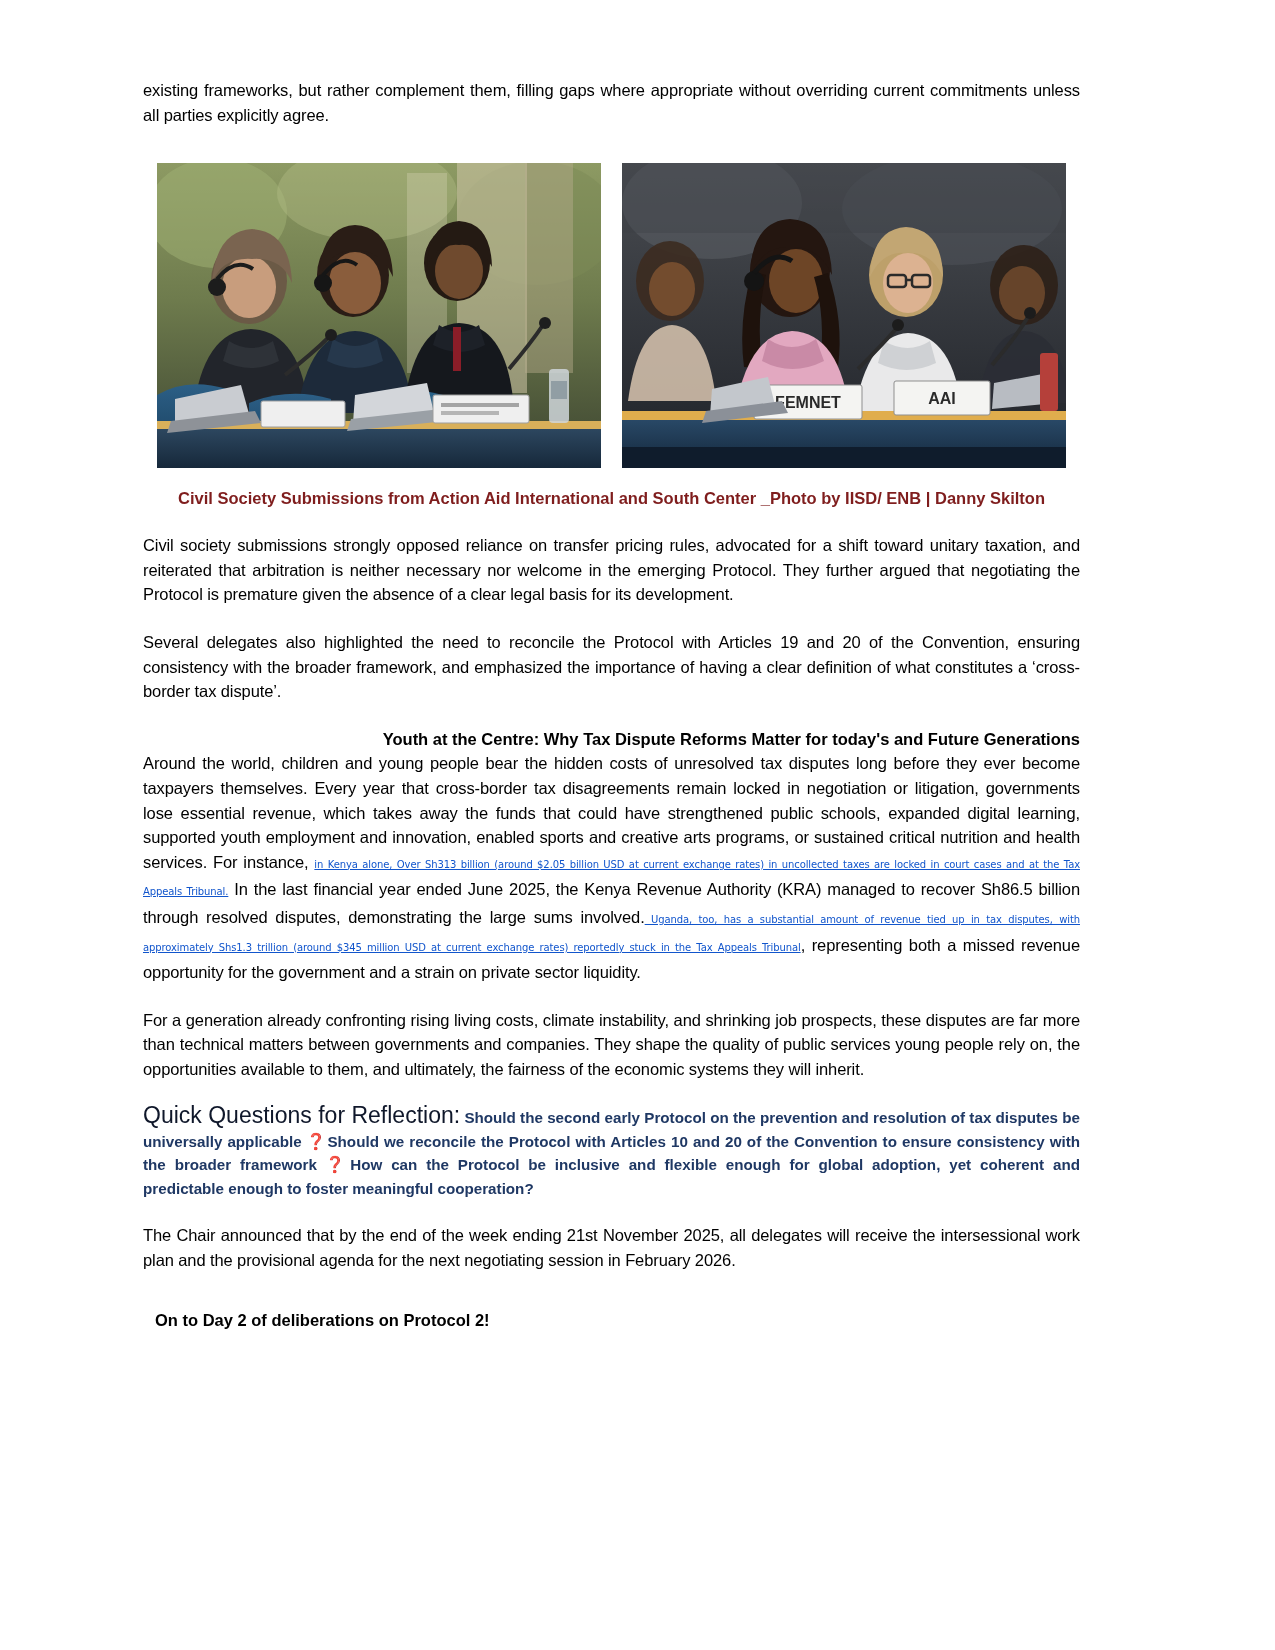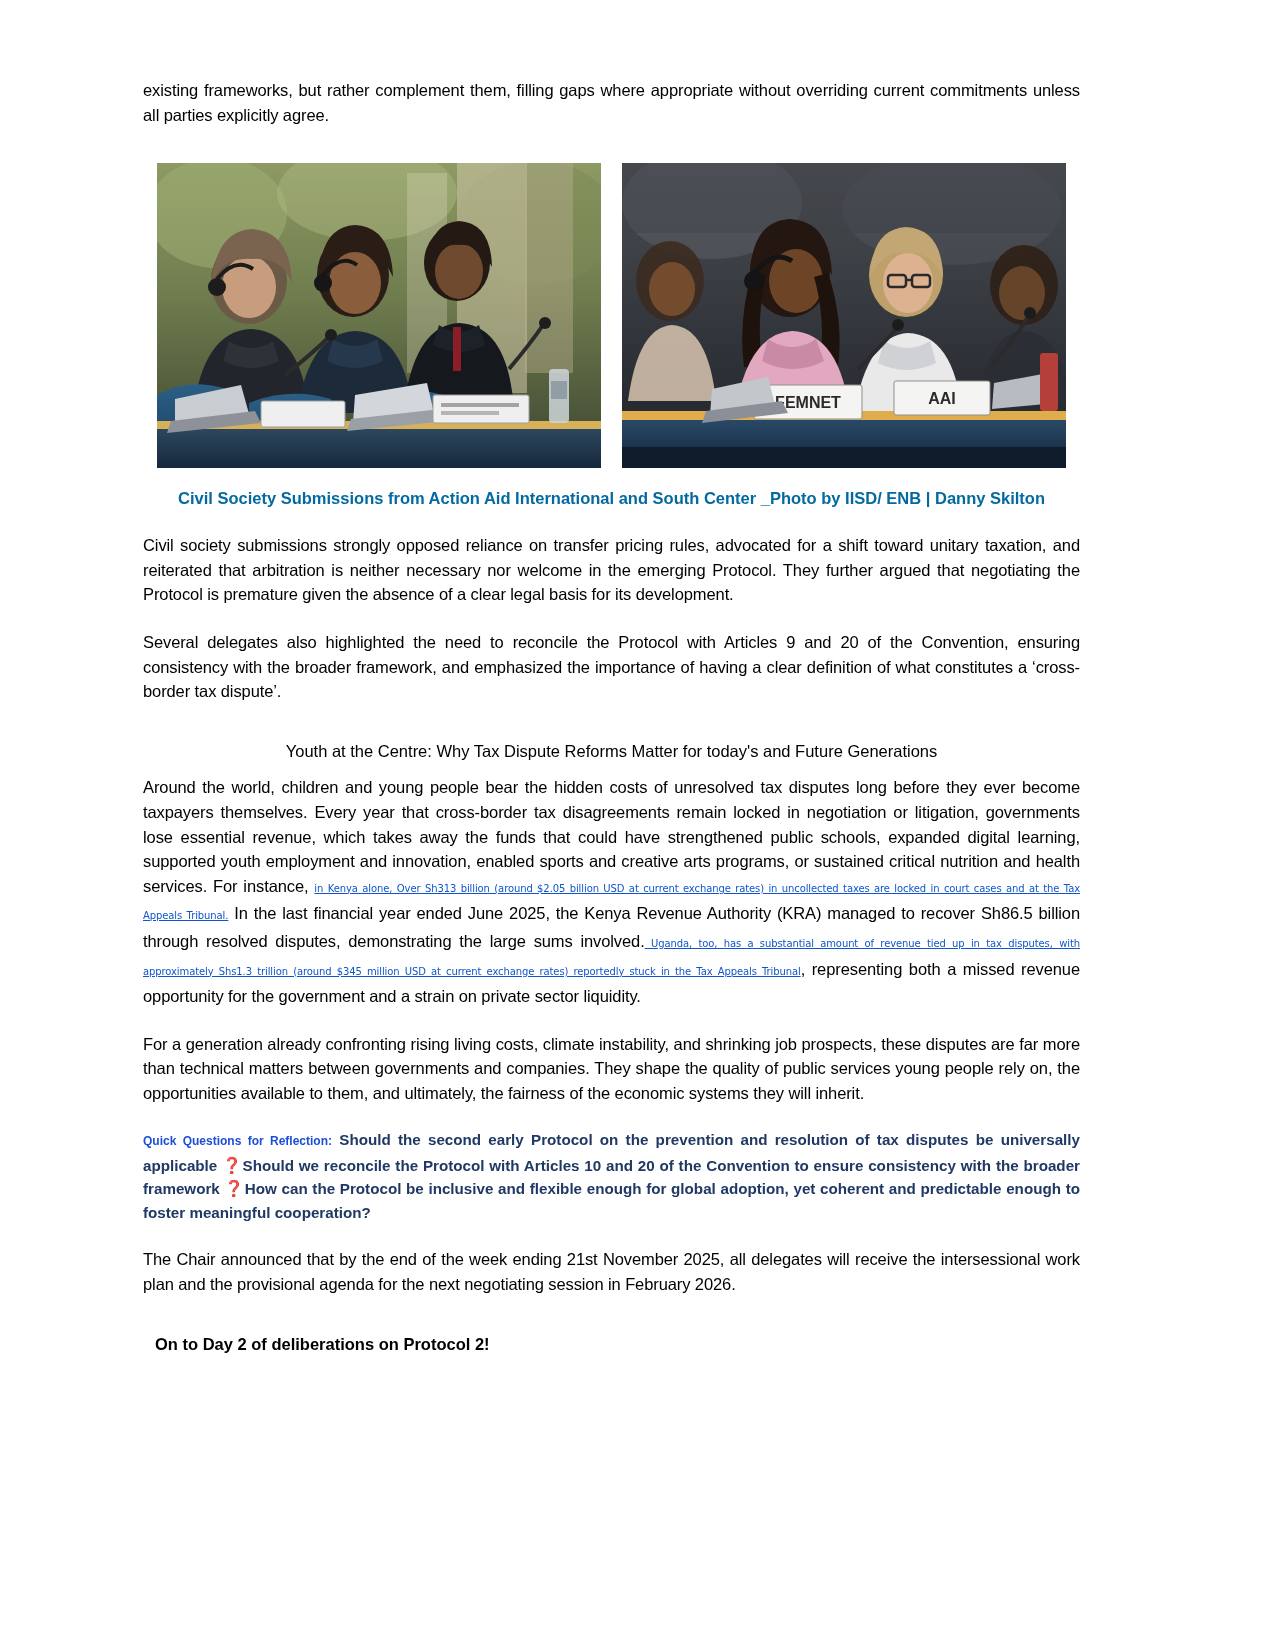--- a/index.html
+++ b/index.html
@@ -47,49 +47,49 @@
   .photo.right { width: 444px; height: 305px; }
   .photo svg { display: block; width: 100%; height: 100%; }
 
   .caption {
     margin: 18px auto 0;
     width: 890px;
     text-align: center;
     font-size: 16.5px;
     font-weight: bold;
     line-height: 24px;
-    color: #0369a1;
+    color: #7f1d1d;
   }
 
   
   .subhead {
     font-size: 16.5px;
-    font-weight: normal;
+    font-weight: bold;
     line-height: 24.6px;
-    margin: 12px;
-    text-align: center;
+    margin: 0;
+    text-align: right;
   }
   a.doclink, .doclink {
     color: #1155CC;
     text-decoration: underline;
     font-family: "DejaVu Sans", sans-serif;
     font-size: 10px;
   }
   .reflection {
     font-size: 15.2px;
     line-height: 23.5px;
     color: #1F3864;
     font-weight: bold;
     text-align: justify;
     margin: 0;
   }
   .reflection .lead {
-    font-size: 12px;
-    color: #1d4ed8;
-    font-weight: bold;
+    font-size: 23px;
+    color: #0f172a;
+    font-weight: normal;
   }
   .qmark {
     color: #D93025;
     font-family: "DejaVu Sans", sans-serif;
     font-weight: bold;
     font-size: 16px;
   }
   .closing {
     font-size: 16.5px;
     font-weight: bold;
@@ -252,21 +252,21 @@
   </div>
 
   <div class="caption">Civil Society Submissions from Action Aid International and South Center _Photo by IISD/ ENB | Danny Skilton</div>
 
   <div class="para-gap"></div>
 
   <p class="body-text">Civil society submissions strongly opposed reliance on transfer pricing rules, advocated for a shift toward unitary taxation, and reiterated that arbitration is neither necessary nor welcome in the emerging Protocol. They further argued that negotiating the Protocol is premature given the absence of a clear legal basis for its development.</p>
 
   <div class="para-gap"></div>
 
-  <p class="body-text">Several delegates also highlighted the need to reconcile the Protocol with Articles 9 and 20 of the Convention, ensuring consistency with the broader framework, and emphasized the importance of having a clear definition of what constitutes a ‘cross-border tax dispute’.</p>
+  <p class="body-text">Several delegates also highlighted the need to reconcile the Protocol with Articles 19 and 20 of the Convention, ensuring consistency with the broader framework, and emphasized the importance of having a clear definition of what constitutes a ‘cross-border tax dispute’.</p>
 
   <div class="para-gap"></div>
 
   <p class="subhead">Youth at the Centre: Why Tax Dispute Reforms Matter for today's and Future Generations</p>
 
   <p class="body-text"><span>Around the world, children and young people bear the hidden costs of unresolved tax disputes long before they ever become taxpayers themselves. Every year that cross-border tax disagreements remain locked in negotiation or litigation, governments lose essential revenue, which takes away the funds that could have strengthened public schools, expanded digital learning, supported youth employment and innovation, enabled sports and creative arts programs, or sustained critical nutrition and health services. For instance, </span><a class="doclink" href="#">in Kenya alone, Over Sh313 billion (around $2.05 billion USD at current exchange rates) in uncollected taxes are locked in court cases and at the Tax Appeals Tribunal.</a><span> In the last financial year ended June 2025, the Kenya Revenue Authority (KRA) managed to recover Sh86.5 billion through resolved disputes, demonstrating the large sums involved.</span><a class="doclink" href="#"> Uganda, too, has a substantial amount of revenue tied up in tax disputes, with approximately Shs1.3 trillion (around $345 million USD at current exchange rates) reportedly stuck in the Tax Appeals Tribunal</a><span>, representing both a missed revenue opportunity for the government and a strain on private sector liquidity.</span></p>
 
   <div class="para-gap"></div>
 
   <p class="body-text">For a generation already confronting rising living costs, climate instability, and shrinking job prospects, these disputes are far more than technical matters between governments and companies. They shape the quality of public services young people rely on, the opportunities available to them, and ultimately, the fairness of the economic systems they will inherit.</p>

